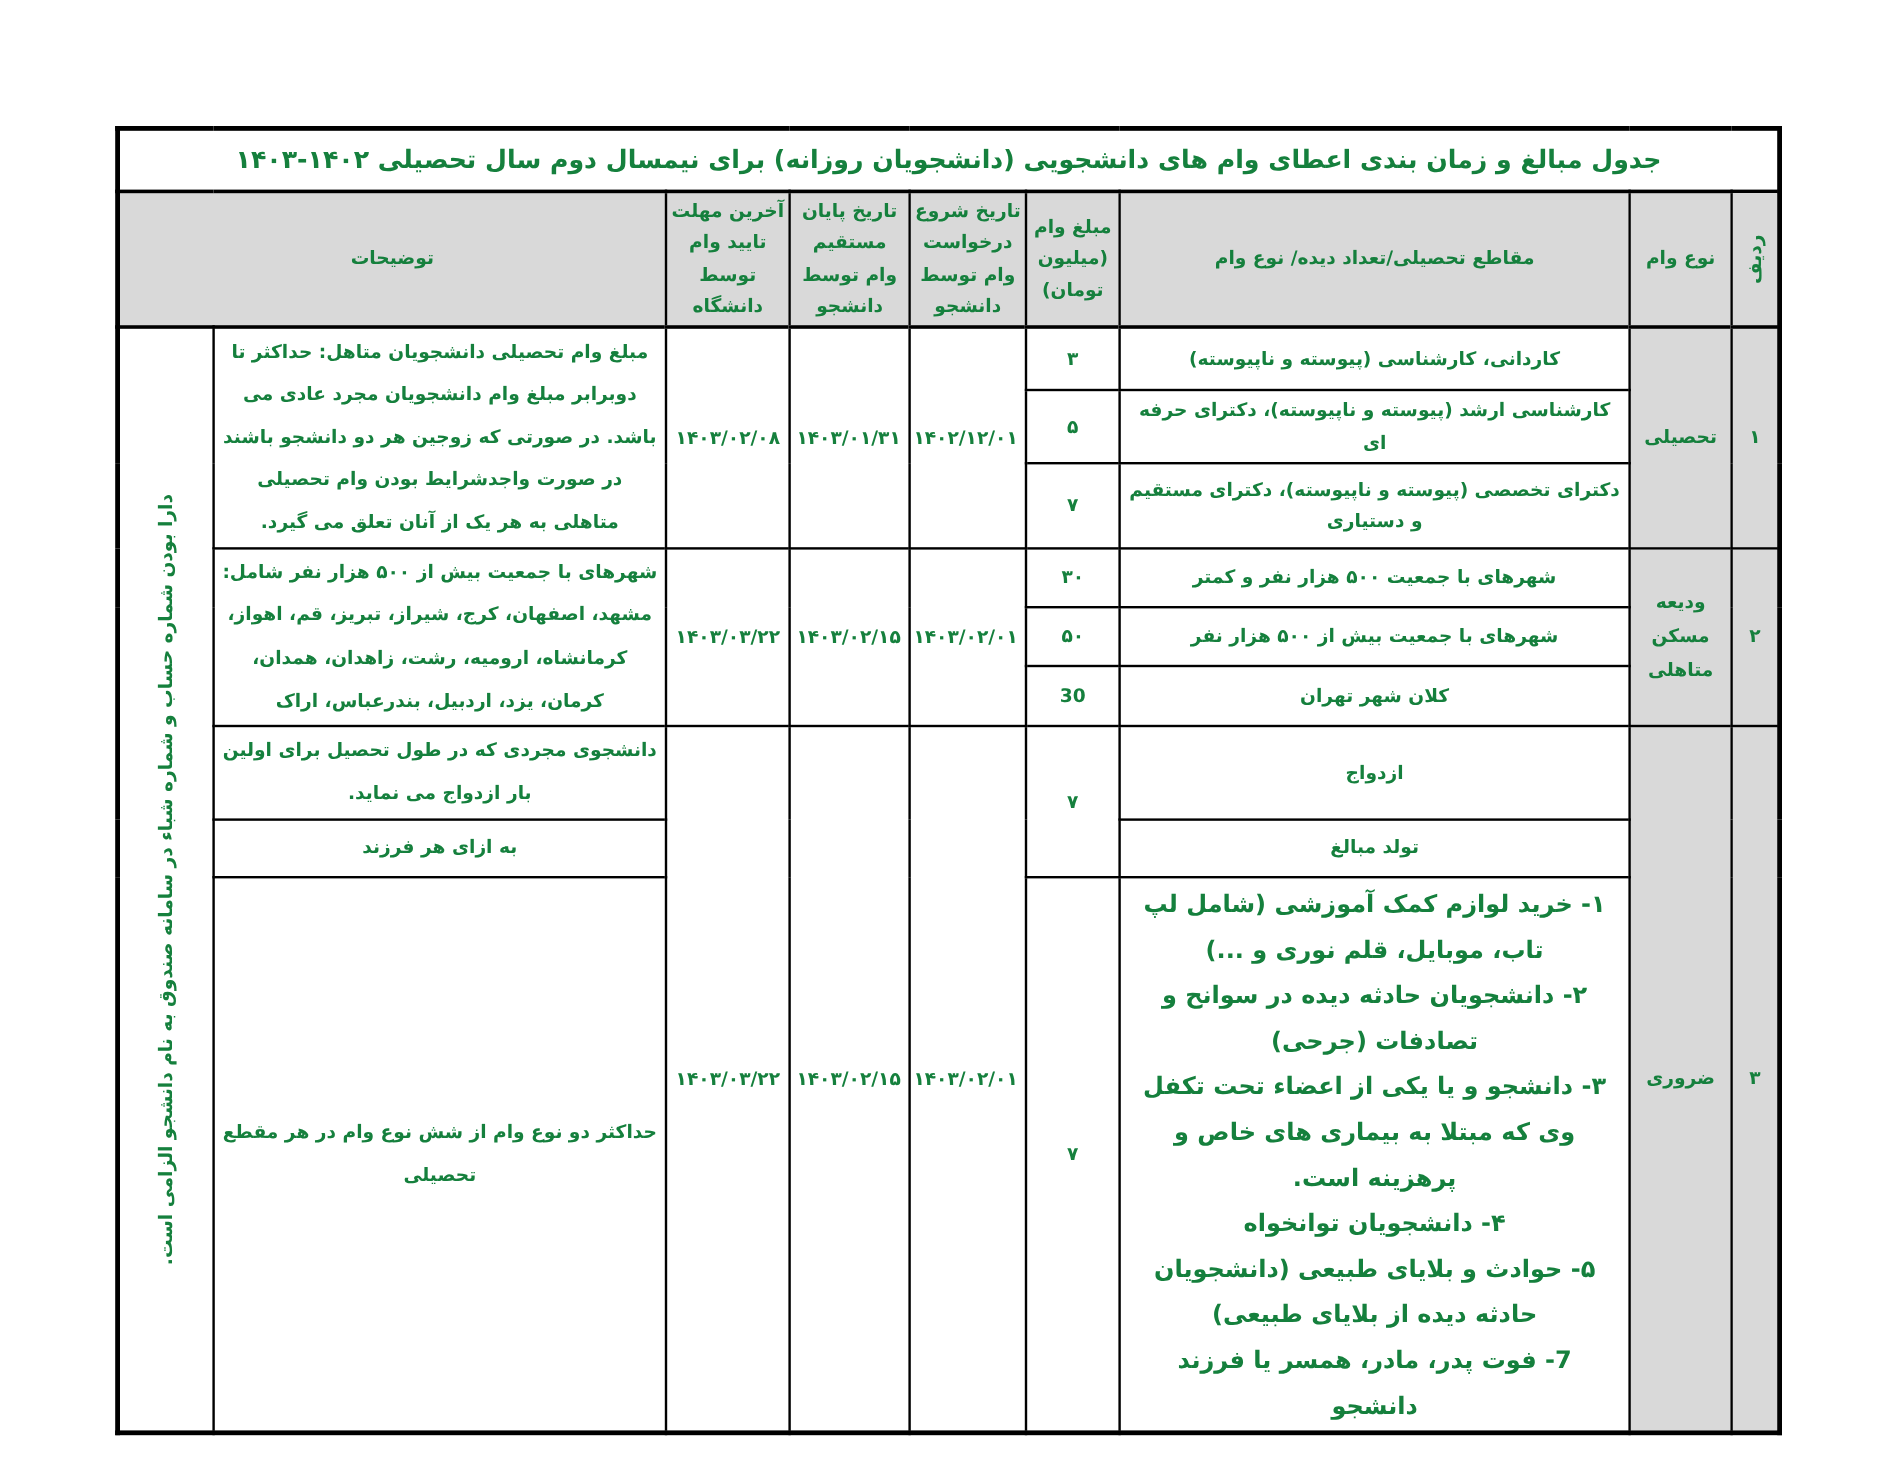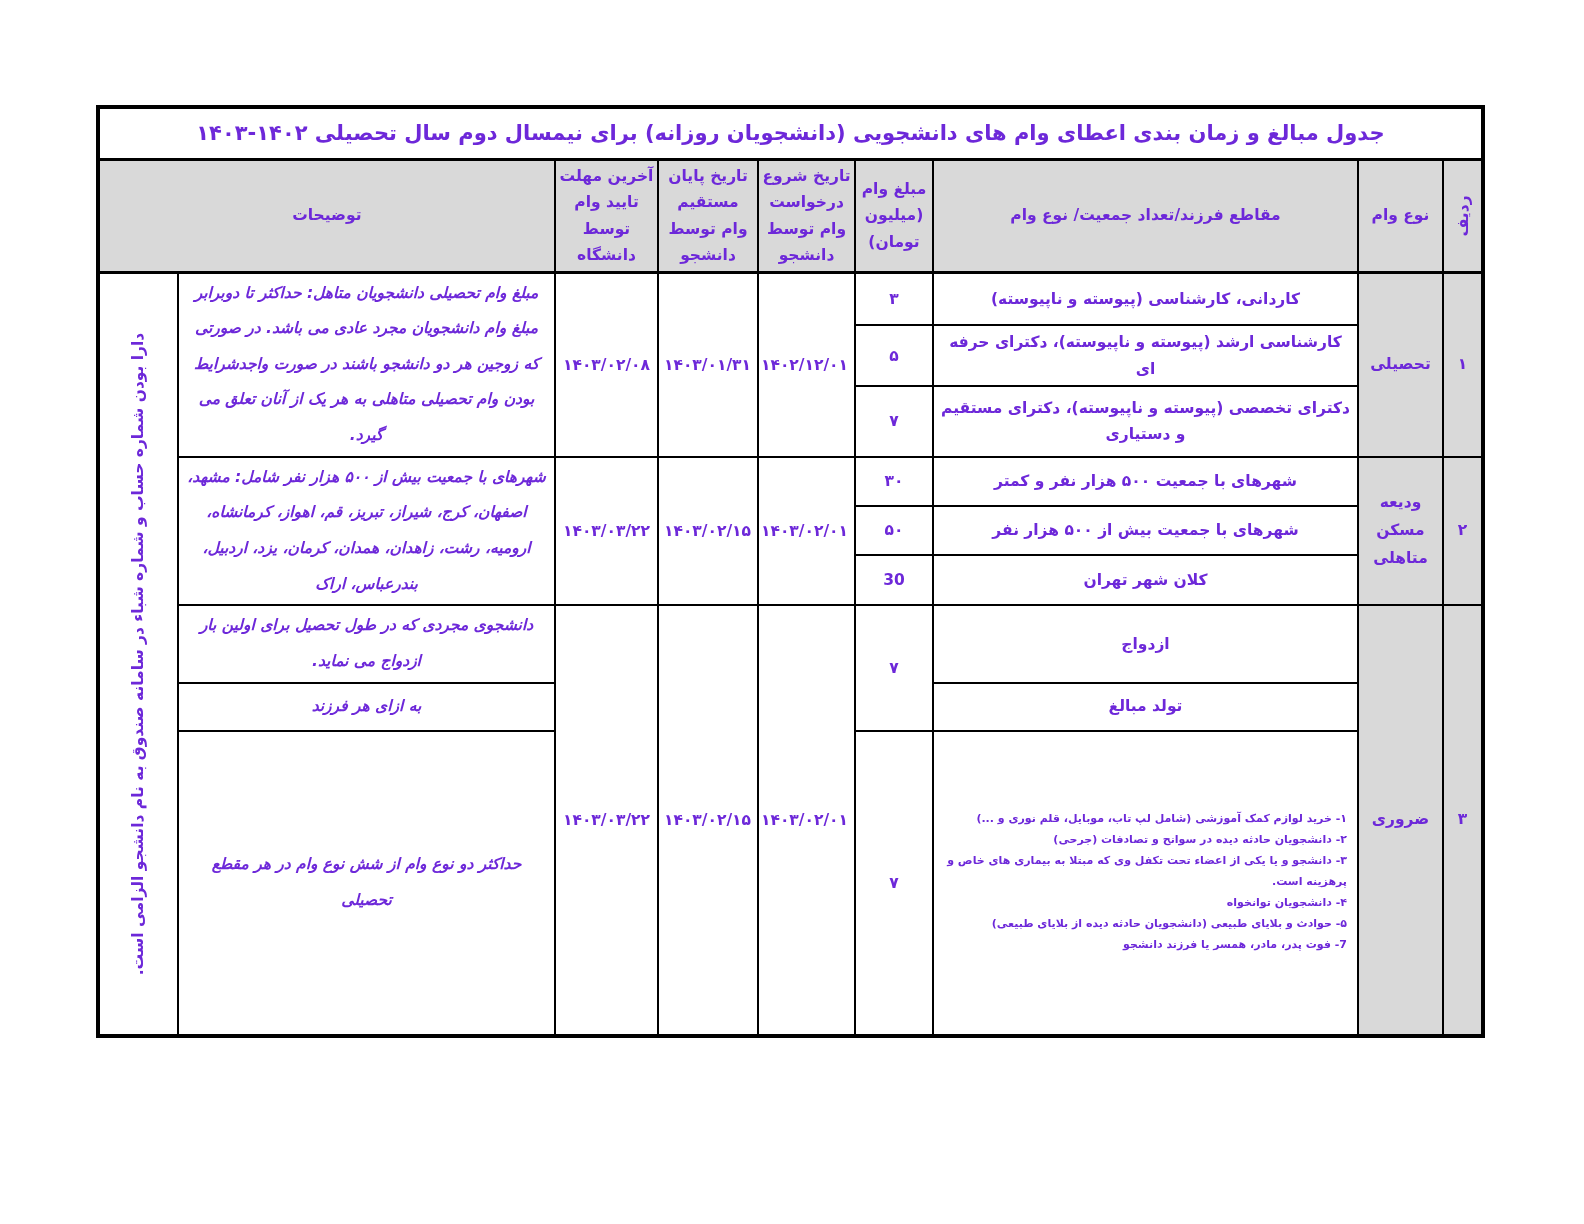--- a/index.html
+++ b/index.html
@@ -19,21 +19,21 @@
   }
   table.loan-table {
     position: absolute;
     top: 105px;
     right: 99px;
     width: 1385px;
     border-collapse: collapse;
     table-layout: fixed;
     direction: rtl;
     border: 4px solid #000;
-    color: #6d28d9;
+    color: #15803d;
   }
   table.loan-table td {
     border: 2px solid #000;
     vertical-align: middle;
     font-weight: bold;
     font-size: 15.5px;
     text-align: center;
     padding: 2px 6px;
     overflow: hidden;
   }
@@ -45,34 +45,34 @@
   }
   tr.header-row td {
     background: #d9d9d9;
     border-bottom: 3px solid #000;
     line-height: 1.7;
     padding: 2px 3px;
   }
   td.gray { background: #d9d9d9; line-height: 1.8; }
   td.group-end { border-bottom: 3px solid #000; }
   td.degree-cell { text-align: right; padding: 2px 14px; line-height: 1.7; margin-left: 18px; }
-  td.notes-cell { text-align: center; line-height: 2.3; padding: 2px 12px; font-style: italic; }
+  td.notes-cell { text-align: center; line-height: 2.3; padding: 2px 12px; }
   td.amount-cell, td.date-cell { text-align: center; }
   td.rot-cell { position: relative; padding: 0; }
   .vtext {
     position: absolute;
     top: 50%;
     left: 50%;
     transform: translate(-50%, -50%) rotate(-90deg);
     white-space: nowrap;
     font-weight: bold;
     font-size: 15.5px;
   }
   .list-wrap { text-align: right; padding: 0 4px; }
-  .list-item { line-height: 1.9; font-size: 11px; }
+  .list-item { line-height: 1.9; font-size: 20px; text-align: center; }
 </style>
 </head>
 <body>
 
 <div class="page">
   <table class="loan-table">
     <colgroup>
       <col style="width:40px">
       <col style="width:85px">
       <col style="width:425px">
@@ -87,21 +87,21 @@
     <tbody>
         <tr class="title-row" style="height:52px">
       <td colspan="9">جدول مبالغ و زمان بندی اعطای وام های دانشجویی (دانشجویان روزانه) برای نیمسال دوم سال تحصیلی ۱۴۰۲-۱۴۰۳</td>
     </tr>
 
     <tr class="header-row" style="height:113px">
       <td class="rot-cell">
         <div class="vtext">ردیف</div>
       </td>
       <td>نوع وام</td>
-      <td>مقاطع فرزند/تعداد جمعیت/ نوع وام</td>
+      <td>مقاطع تحصیلی/تعداد دیده/ نوع وام</td>
       <td>مبلغ وام (میلیون تومان)</td>
       <td>تاریخ شروع درخواست وام توسط دانشجو</td>
       <td>تاریخ پایان مستقیم وام توسط دانشجو</td>
       <td>آخرین مهلت تایید وام توسط دانشگاه</td>
       <td colspan="2">توضیحات</td>
     </tr>
 
     <tr style="height:52px">
       <td rowspan="3" class="gray group-end">۱</td>
       <td rowspan="3" class="gray group-end">تحصیلی</td>

